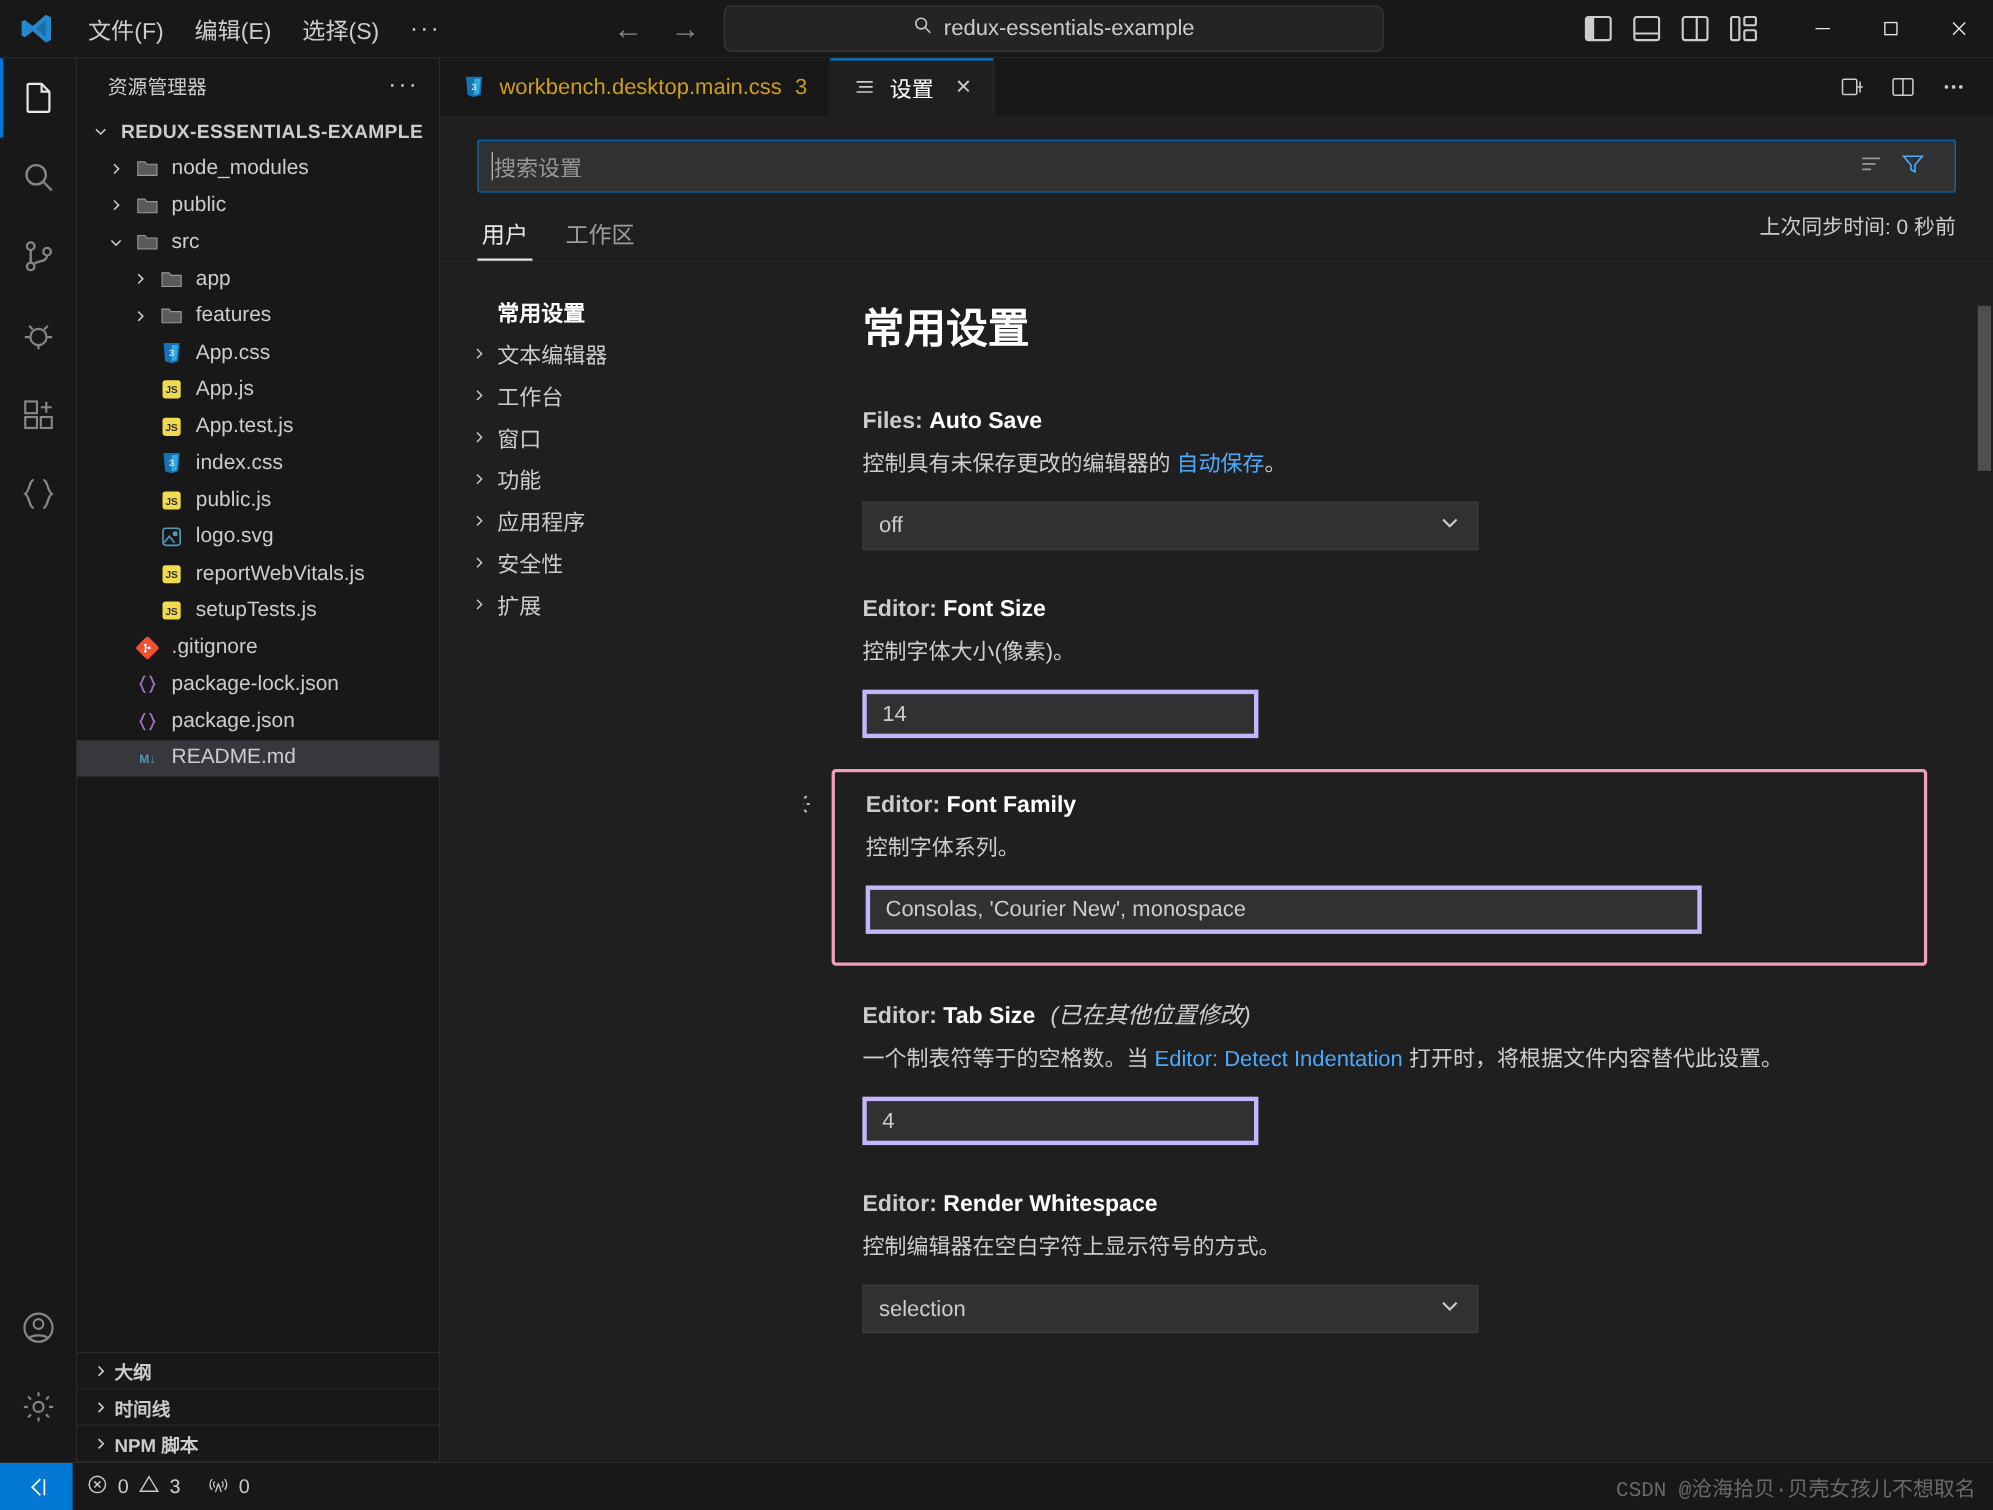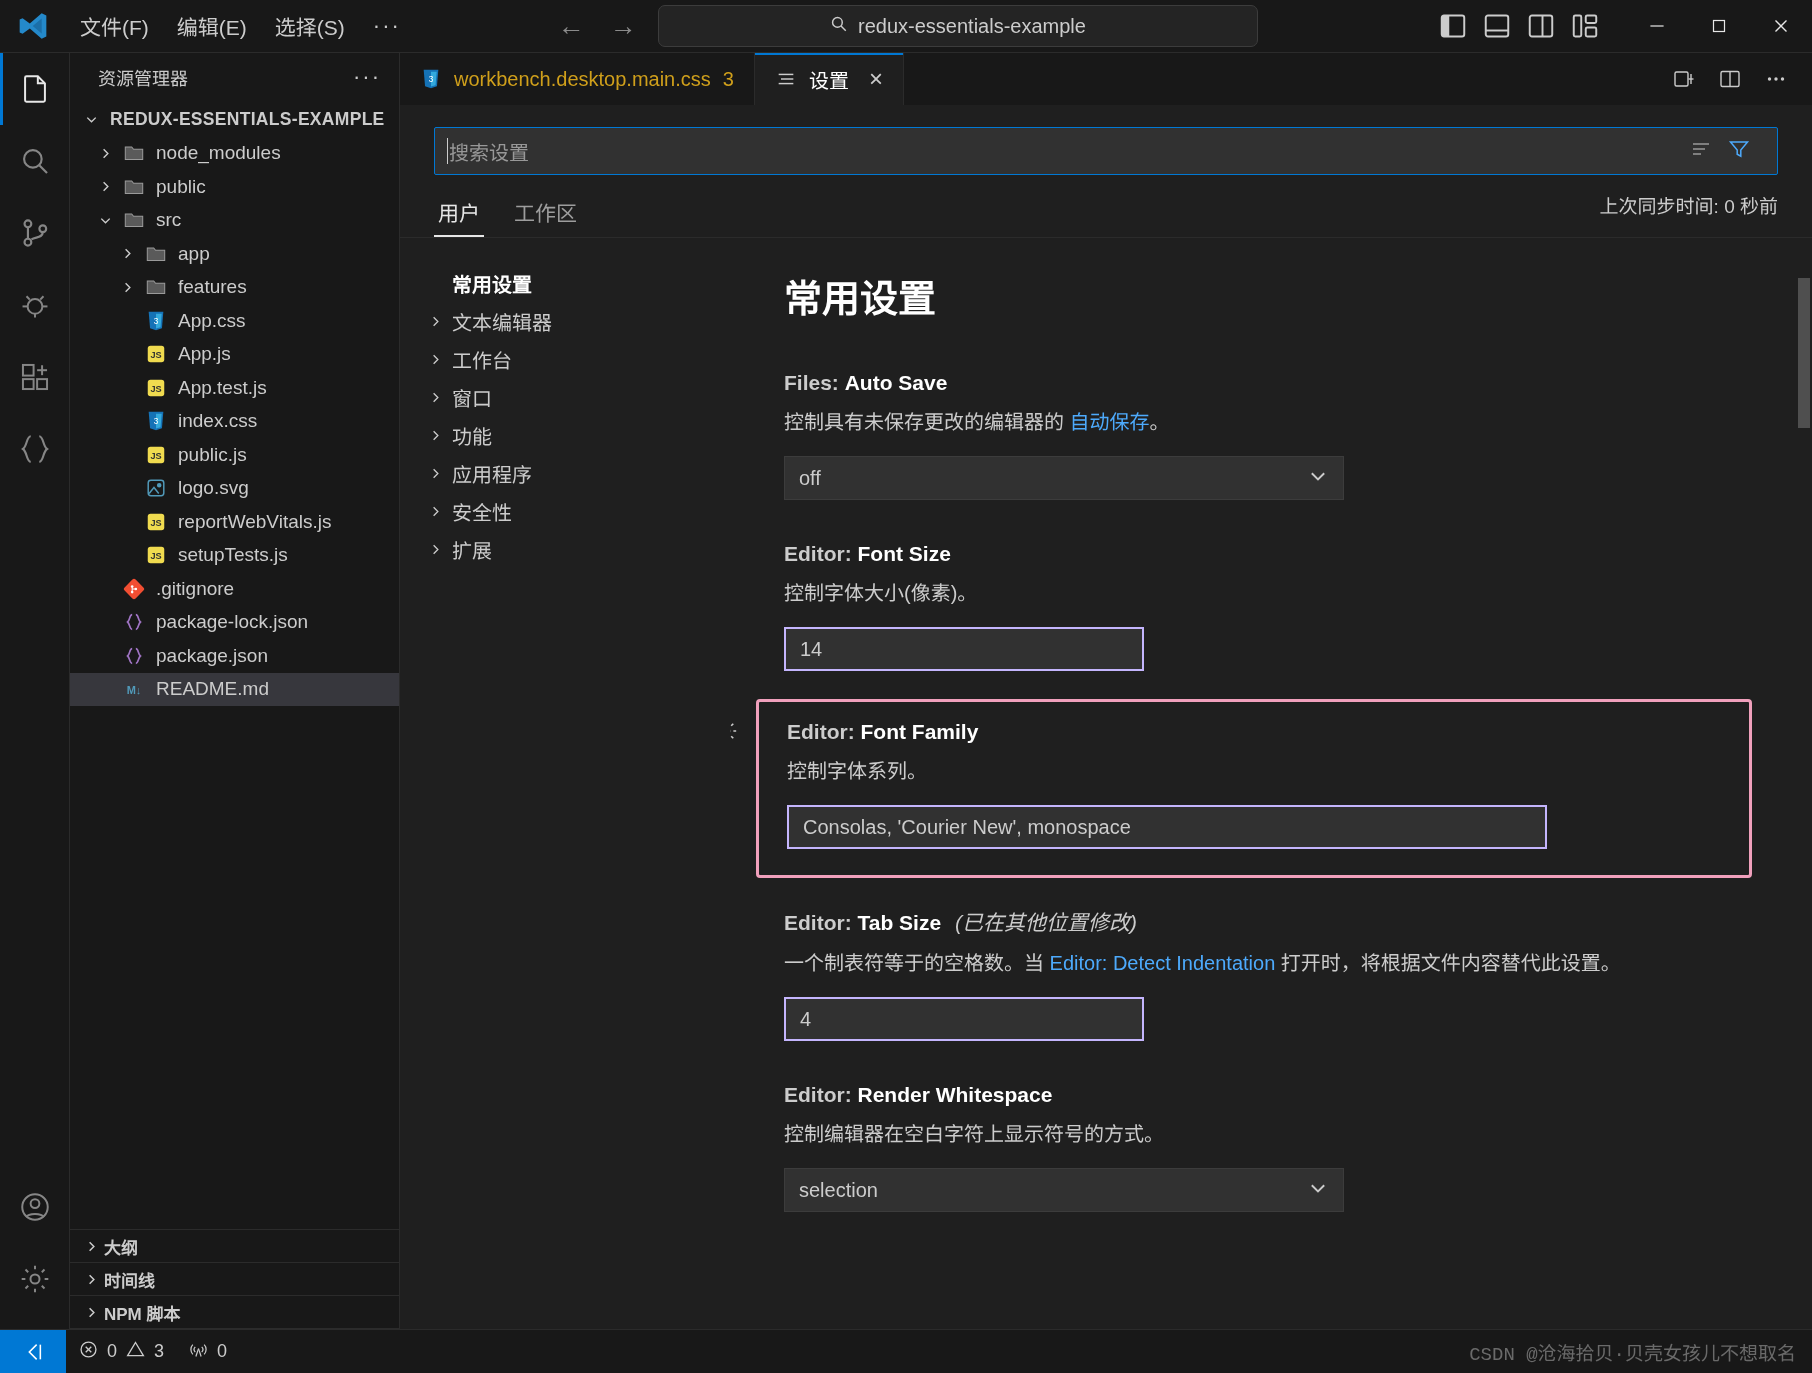--- a/index.html
+++ b/index.html
@@ -159,21 +159,21 @@
   .s-title .modified { font-style: italic; font-weight: normal; color: #cccccc; margin-left: 8px; }
   .s-desc { font-size: 20px; color: #cccccc; line-height: 1.55; max-width: 880px; margin-bottom: 18px; }
   .s-desc .link { color: #4daafc; }
   .s-select {
     width: 560px; height: 44px; background: #313131; border: 1px solid #3c3c3c;
     display: flex; align-items: center; padding: 0 14px; font-size: 20px; color: #cccccc; cursor: pointer;
   }
   .s-select .carat { margin-left: auto; }
   .s-select .carat svg { width: 22px; height: 22px; }
   .s-input {
-    width: 360px; height: 44px; background: #313131; border: 2px solid #c4b5fd;
+    width: 360px; height: 44px; background: #313131; border: 4px solid #c4b5fd;
     display: flex; align-items: center; padding: 0 14px; font-size: 20px; color: #cccccc;
   }
   .s-input.wide { width: 760px; }
 
   .scrollbar-v {
     position: absolute; right: 0; top: 0; width: 16px; height: 100%;
   }
   .scrollbar-v .thumb { position: absolute; right: 2px; top: 40px; width: 12px; height: 150px; background: #4f4f4f; border-radius: 0; }
 
   

